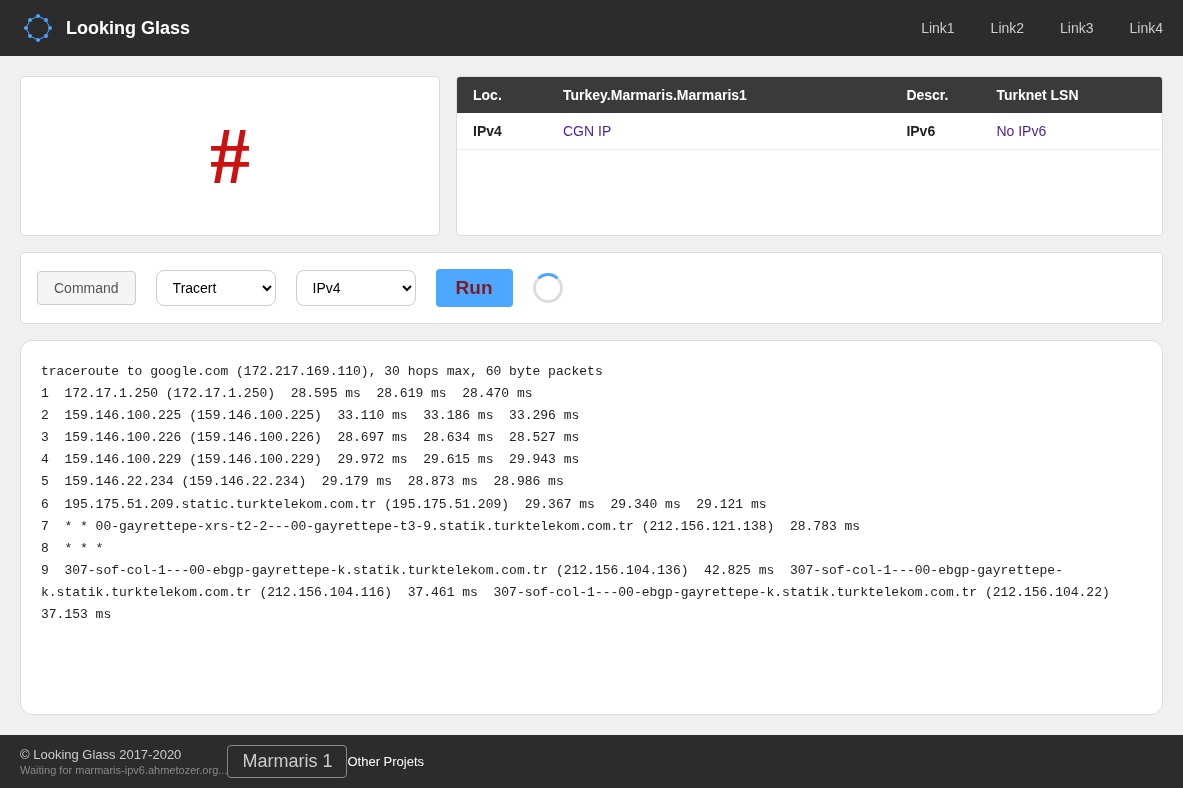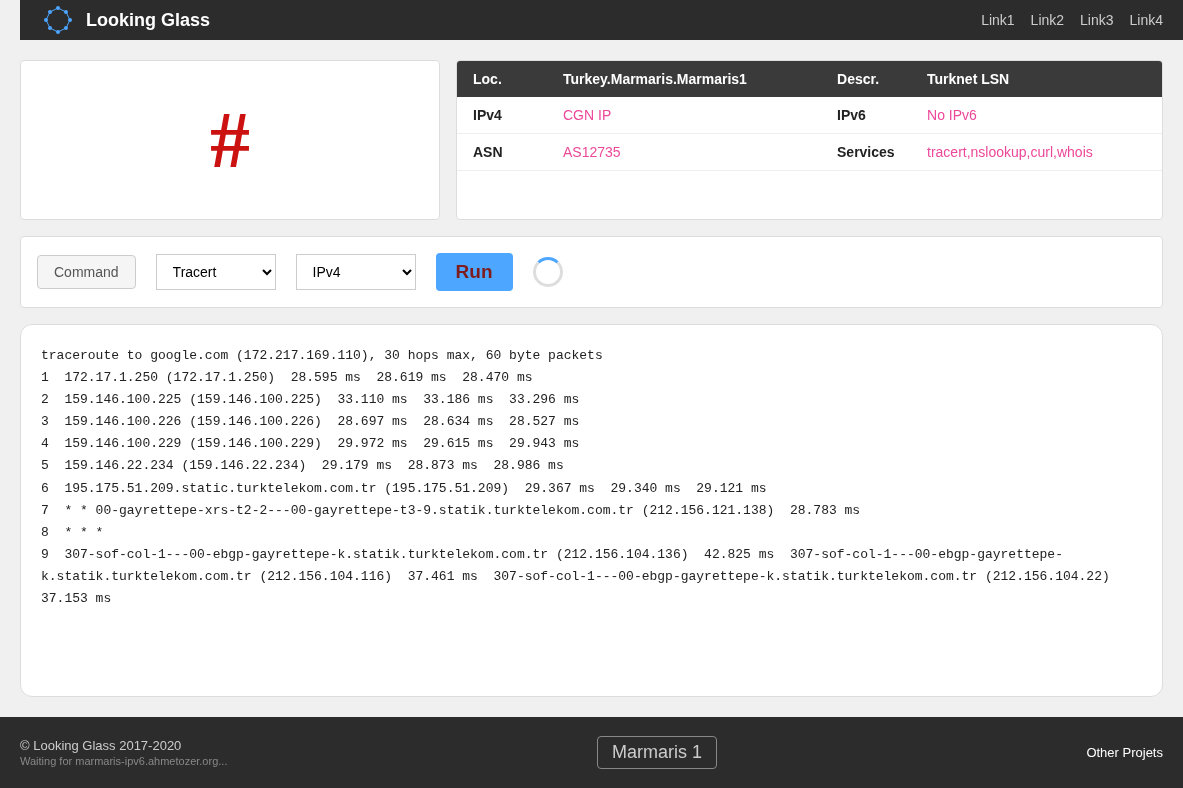--- a/index.html
+++ b/index.html
@@ -11,39 +11,38 @@
       flex-direction: column;
     }
 
     
     .header {
       background: #2c2c2c;
       display: flex;
       align-items: center;
       justify-content: space-between;
       padding: 0 20px;
-      height: 40px;
+      height: 56px;
       flex-shrink: 0;
-      margin-left: 20px;
     }
     .header-brand {
       display: flex;
       align-items: center;
       gap: 10px;
       color: #fff;
       font-size: 18px;
       font-weight: bold;
     }
     .header-logo-icon {
       width: 36px;
       height: 36px;
     }
     .header-nav {
       display: flex;
-      gap: 16px;
+      gap: 36px;
     }
     .header-nav a {
       color: #ccc;
       text-decoration: none;
       font-size: 14px;
     }
 
     
     .main-content {
       flex: 1;
@@ -119,21 +118,21 @@
       font-size: 14px;
     }
 
     .info-table tbody tr {
       border-bottom: 1px solid #eee;
     }
 
     .info-table tbody td {
       padding: 10px 16px;
       font-size: 14px;
-      color: #ec4899;
+      color: #4c1d95;
     }
 
     .info-table tbody td.label {
       font-weight: bold;
       color: #222;
       width: 90px;
     }
 
     
     .command-section {
@@ -152,21 +151,21 @@
       border-radius: 4px;
       padding: 8px 16px;
       font-size: 14px;
       color: #555;
       white-space: nowrap;
     }
 
     .command-select {
       padding: 8px 12px;
       border: 1px solid #ccc;
-      border-radius: 0;
+      border-radius: 8px;
       font-size: 14px;
       background: #fff;
       cursor: pointer;
       appearance: auto;
       min-width: 120px;
     }
 
     .command-input {
       flex: 1;
       padding: 8px 12px;
@@ -212,24 +211,23 @@
       color: #222;
       line-height: 1.7;
       white-space: pre-wrap;
       word-break: break-word;
     }
 
     
     .footer {
       background: #2c2c2c;
       color: #aaa;
-      padding: 19px 20px;
-      display: flex;
-      align-items: center;
-      justify-content: space-between;
+      padding: 10px 20px;
+      display: flex;
+      align-items: center;
       flex-shrink: 0;
       min-height: 50px;
     }
 
     .footer-left {
       display: flex;
       flex-direction: column;
       gap: 2px;
     }
 
@@ -315,26 +313,20 @@
             <th>Turknet LSN</th>
           </tr>
         </thead>
         <tbody>
           <tr>
             <td class="label">IPv4</td>
             <td>CGN IP</td>
             <td class="label">IPv6</td>
             <td>No IPv6</td>
           </tr>
-          <tr>
-            <td class="label">ASN</td>
-            <td>AS12735</td>
-            <td class="label">Services</td>
-            <td>tracert,nslookup,curl,whois</td>
-          </tr>
         </tbody>
       </table>
     </div>
   </div>
 
   <div class="command-section">
     <span class="command-label">Command</span>
 
     <select class="command-select">
       <option>Tracert</option>

